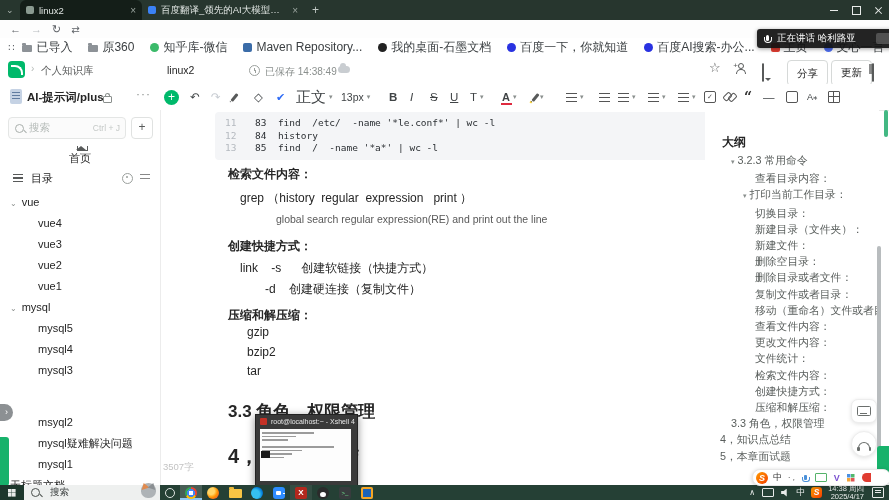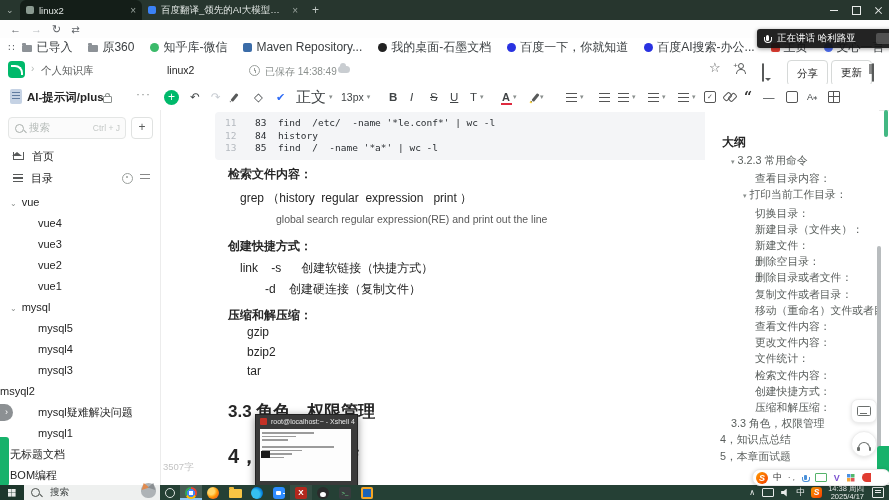--- a/index.html
+++ b/index.html
@@ -411,41 +411,41 @@
       </span>
   </div>
 
   <div class="sidebar">
     <div class="sb-search">
       <span class="mag"></span>
       <span class="sb-ph">搜索</span>
       <span class="sb-short">Ctrl + J</span>
     </div>
     <div class="sb-add">+</div>
-    <div class="sb-row" style="top:36px;">
+    <div class="sb-row" style="top:36px;flex-direction:column;">
       <span class="home-ic"></span>
       <span>首页</span>
     </div>
     <div class="sb-row" style="top:58px;">
       <span class="list-ic"></span>
       <span>目录</span>
       <span class="target" style="position:absolute;left:122px;"></span>
       <span class="ic-lines" style="position:absolute;left:140px;width:10px;height:8px;opacity:.7;"></span>
     </div>
     <div class="tree" id="tree">
         <div class="tree-item" style="padding-left: 10px;"><span class="tree-caret">⌄</span><span>vue</span></div>
         <div class="tree-item" style="padding-left: 38px;"><span>vue4</span></div>
         <div class="tree-item" style="padding-left: 38px;"><span>vue3</span></div>
         <div class="tree-item" style="padding-left: 38px;"><span>vue2</span></div>
         <div class="tree-item" style="padding-left: 38px;"><span>vue1</span></div>
         <div class="tree-item" style="padding-left: 10px;"><span class="tree-caret">⌄</span><span>mysql</span></div>
         <div class="tree-item" style="padding-left: 38px;"><span>mysql5</span></div>
         <div class="tree-item" style="padding-left: 38px;"><span>mysql4</span></div>
         <div class="tree-item" style="padding-left: 38px;"><span>mysql3</span></div>
-        <div class="tree-item" style=""><span>msyql2</span></div>
+        <div class="tree-item" style="padding-left: 38px; margin-top: 31px;"><span>msyql2</span></div>
         <div class="tree-item" style="padding-left: 38px;"><span>mysql疑难解决问题</span></div>
         <div class="tree-item" style="padding-left: 38px;"><span>mysql1</span></div>
         <div class="tree-item" style="padding-left: 10px;"><span>无标题文档</span></div>
         <div class="tree-item" style="padding-left: 10px;"><span>BOM编程</span></div>
       </div>
   </div>
   <div class="collapse-handle">›</div>
   <div class="green-tab-left"></div>
 
   <div class="main">

